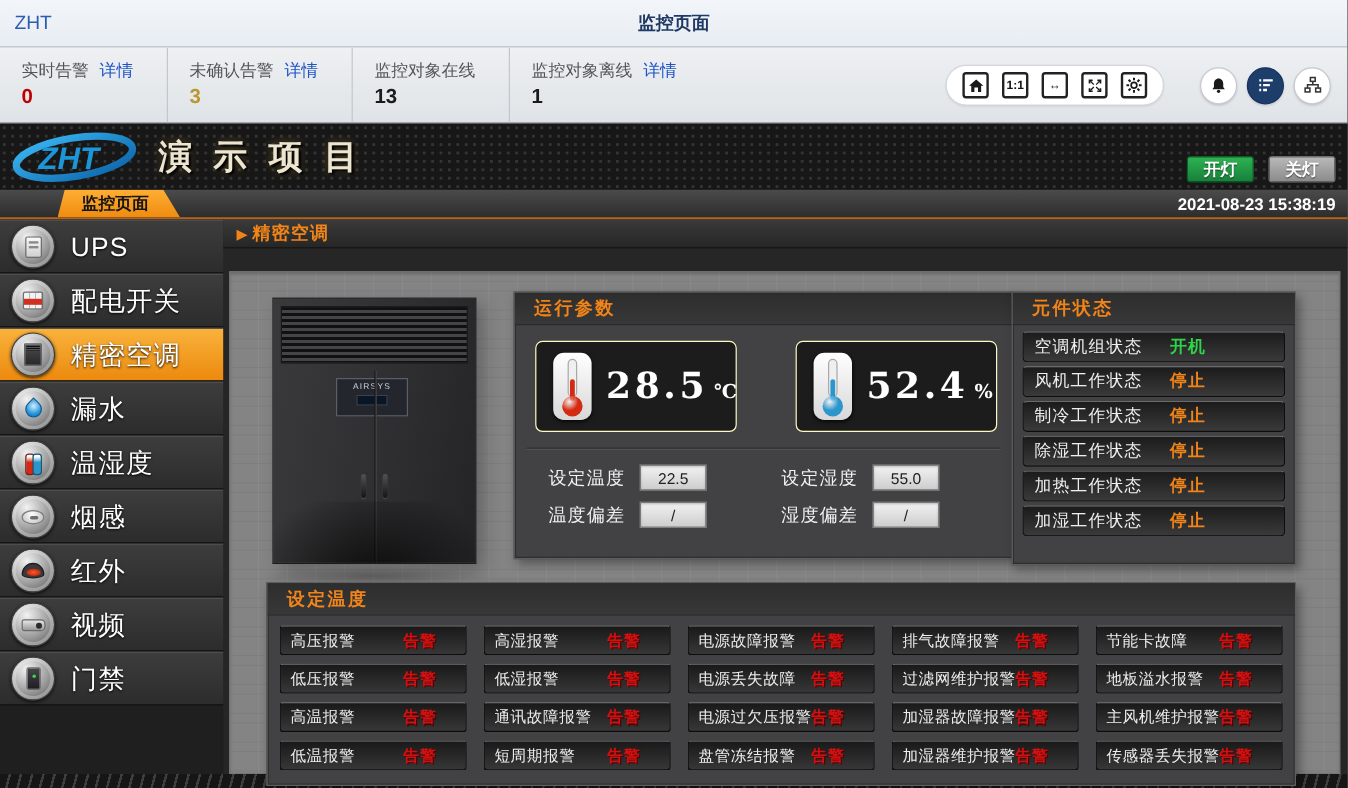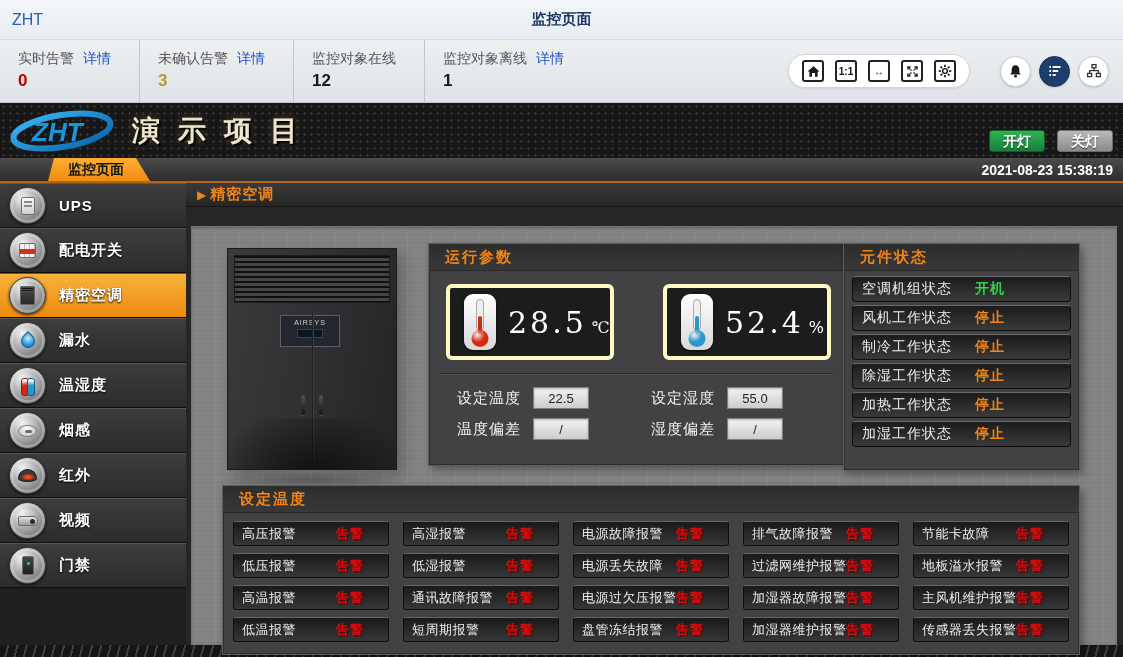--- a/index.html
+++ b/index.html
@@ -54,21 +54,21 @@
   .timestamp { margin-left:auto; color:#fff; font-weight:bold; font-size:14px; display:flex; align-items:center; padding-right:10px; }
 
   
   .content { flex:1; display:flex; background:#262626; min-height:0; }
 
   
   .sidebar { width:186px; flex:none; background:#1f1f1f; display:flex; flex-direction:column; }
   .side-item { height:45px; flex:none; display:flex; align-items:center; gap:13px; padding-left:9px;
                background:linear-gradient(#3d3d3d,#2c2c2c); border-top:1px solid #575757; border-bottom:1px solid #0e0e0e; cursor:pointer; }
   .side-item.active { background:linear-gradient(#f9b23c,#ec8a0e); }
-  .side-label { color:#fff; font-weight:bold; font-size:15px; letter-spacing:1px; text-shadow:0 1px 2px #000; }
+  .side-label { color:#fff; font-weight:normal; font-size:22px; letter-spacing:1px; text-shadow:0 1px 2px #000; }
   .ring { width:37px; height:37px; border-radius:50%; flex:none; position:relative;
           background:radial-gradient(circle at 35% 28%, #f2f2f2, #9b9b9b 55%, #5d5d5d 90%);
           border:1px solid #3c3c3c; box-shadow:inset 0 0 0 3px rgba(255,255,255,.28), 0 1px 3px rgba(0,0,0,.8);
           display:flex; align-items:center; justify-content:center; }
   .glyph { position:relative; }
   .ups-icon { width:14px; height:18px; background:linear-gradient(#fafafa,#cfcfcf); border:1px solid #6e6e6e; border-radius:2px; }
   .ups-icon::after { content:""; position:absolute; left:2px; top:3px; width:8px; height:2px; background:#8a8a8a; box-shadow:0 4px 0 #8a8a8a; }
   .breaker-icon { width:17px; height:15px; background:repeating-linear-gradient(90deg,#f2f2f2 0 4px,#b9b9b9 4px 5px); border:1px solid #6e6e6e; border-radius:2px; }
   .breaker-icon::after { content:""; position:absolute; left:0; right:0; top:5px; height:5px; background:#d03020; }
   .precision-ac-icon { width:15px; height:19px; background:linear-gradient(#4c4c50,#28282a); border:1px solid #666; border-radius:1px; }
@@ -126,22 +126,22 @@
   .ac-shadow { position:absolute; left:26px; top:246px; width:190px; height:16px;
                background:radial-gradient(ellipse, rgba(30,30,30,.35), transparent 70%); }
 
   
   .panel { position:absolute; background:#424244; border:1px solid #5e5e5e;
            box-shadow:inset 0 0 0 1px #2e2e2e, 3px 4px 8px rgba(0,0,0,.35); }
   .panel-header { height:27px; background:linear-gradient(#2d2d2d,#383838); border-bottom:1px solid #2a2a2a;
                   color:#f08418; font-weight:bold; font-size:15px; display:flex; align-items:center; padding-left:16px; letter-spacing:2px; }
   .run-params { left:237px; top:17px; width:417px; height:223px; }
   .gauge-row { display:flex; gap:49px; padding:13px 0 0 17px; }
-  .gauge { width:168px; height:76px; background:#1c1c1c; border:4px solid #fef9c3; border-radius:6px;
-           display:flex; align-items:center; gap:12px; padding-left:14px; }
+  .gauge { width:168px; height:76px; background:#1c1c1c; border:1px solid #fef9c3; border-radius:6px;
+           display:flex; align-items:center; gap:12px; padding-left:14px;font-weight:bold; }
   .thermo { width:32px; height:56px; background:linear-gradient(#ffffff,#d8d8d8); border-radius:9px; position:relative;
             box-shadow:0 1px 3px rgba(0,0,0,.7); flex:none; }
   .thermo .tube { position:absolute; left:50%; transform:translateX(-50%); top:5px; width:8px; height:32px;
                   background:#efefef; border:1px solid #a8a8a8; border-radius:4px; }
   .thermo .fill { position:absolute; left:50%; transform:translateX(-50%); bottom:16px; width:4px; height:18px;
                   background:var(--c); border-radius:2px; }
   .thermo .bulb { position:absolute; left:50%; transform:translateX(-50%); bottom:3px; width:17px; height:17px; border-radius:50%;
                   background:radial-gradient(circle at 35% 28%, rgba(255,255,255,.55), var(--c) 45%); }
   .gauge-val { color:#fff; font-family:"DejaVu Serif","Liberation Serif",serif; font-size:30px; letter-spacing:3px; white-space:nowrap; }
   .gauge-val .unit { font-size:16px; margin-left:5px; letter-spacing:0; }
@@ -197,21 +197,21 @@
       <div class="stat-top">
         <span class="stat-label">未确认告警</span>
         <a class="stat-link">详情</a>
       </div>
       <div class="stat-value" style="color: rgb(184, 153, 46);">3</div>
     </div>
     <div class="stat-item">
       <div class="stat-top">
         <span class="stat-label">监控对象在线</span>
       </div>
-      <div class="stat-value" style="color: rgb(26, 26, 26);">12</div>
+      <div class="stat-value" style="color: rgb(26, 26, 26);">13</div>
     </div>
     <div class="stat-item" style="border-right:none">
       <div class="stat-top">
         <span class="stat-label">监控对象离线</span>
         <a class="stat-link">详情</a>
       </div>
       <div class="stat-value" style="color: rgb(26, 26, 26);">1</div>
     </div>
 
     <div class="icon-cluster">

